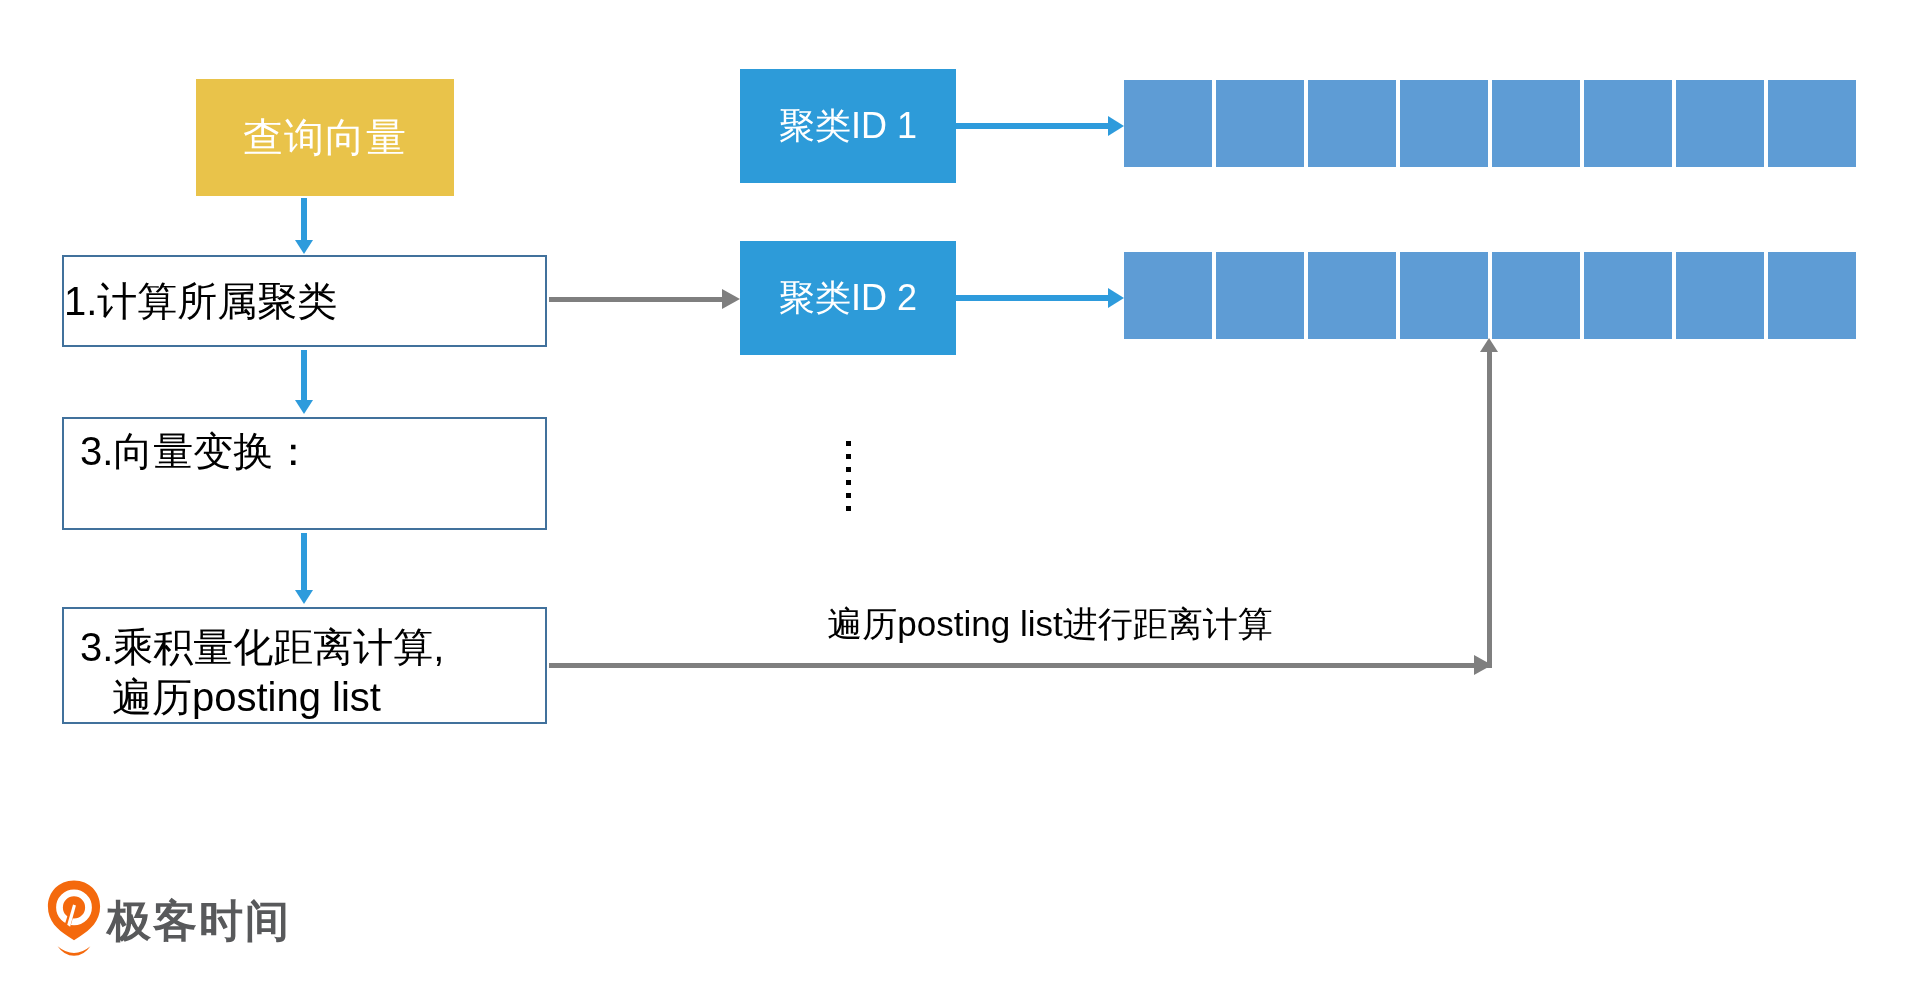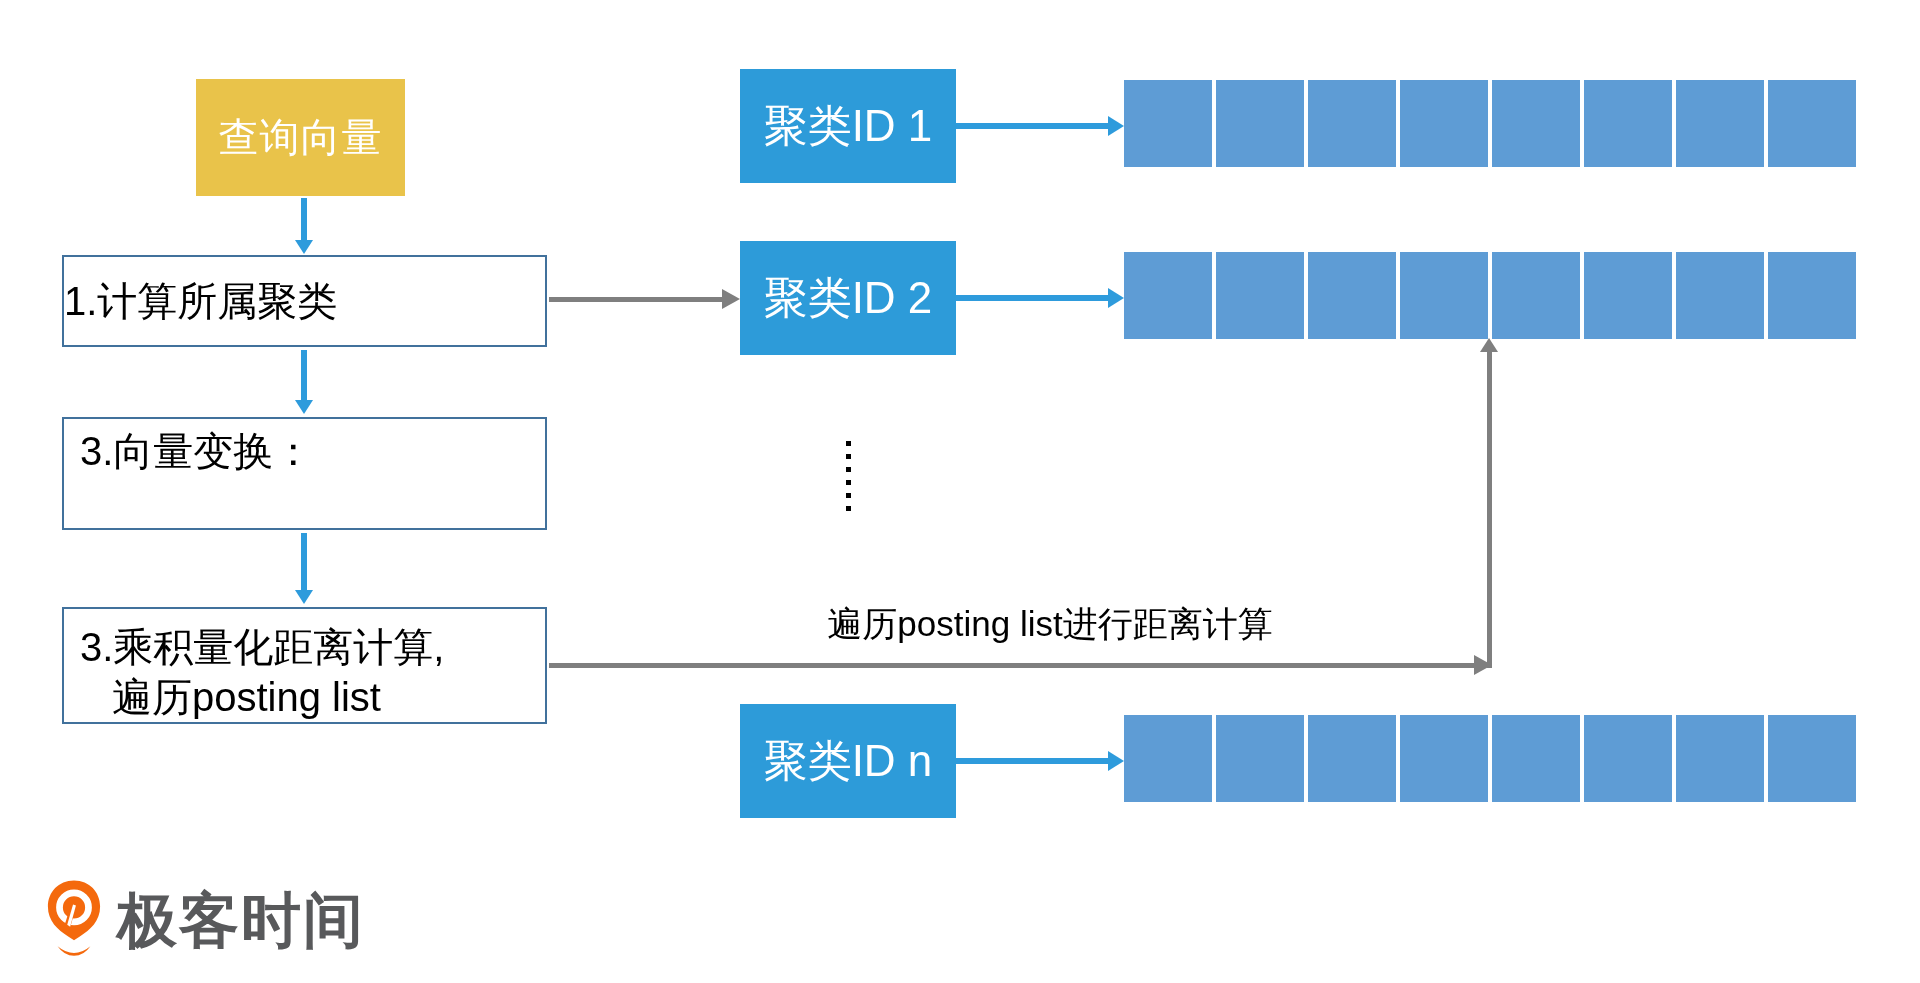--- a/index.html
+++ b/index.html
@@ -13,21 +13,21 @@
     --logo-orange:#F4690D;
     --logo-text:#58595B;
   }
   *{margin:0;padding:0;box-sizing:border-box;}
   html,body{background:#ffffff;}
   body{font-family:"Liberation Sans", sans-serif;}
   .canvas{position:relative;width:1920px;height:983px;background:#ffffff;overflow:hidden;}
 
   
   .query-box{
-    position:absolute;left:196px;top:79px;width:209px;height:117px;
+    position:absolute;left:196px;top:79px;width:258px;height:117px;
     background:var(--accent-yellow);color:#ffffff;font-size:40px;
     display:flex;align-items:center;justify-content:center;letter-spacing:1px;text-align:right;
   }
 
   
   .step-box{
     position:absolute;left:62px;width:485px;background:#ffffff;
     border:2px solid var(--box-border);color:var(--text-dark);font-size:40px;
     line-height:50px;
   }
@@ -63,40 +63,40 @@
   .gv-arrow .stem{position:absolute;left:7px;top:12px;bottom:0;width:5px;background:var(--arrow-gray);}
   .gv-arrow .head{position:absolute;left:0;top:0;width:0;height:0;
     border-left:9px solid transparent;border-right:9px solid transparent;
     border-bottom:14px solid var(--arrow-gray);}
 
   
   .cluster-row{position:absolute;left:740px;width:1120px;height:114px;}
   .row-1{top:69px;} .row-2{top:241px;text-align:right;} .row-n{top:704px;}
   .cluster-id{
     position:absolute;left:0;top:0;width:216px;height:114px;background:var(--cluster-blue);
-    color:#ffffff;font-size:44px;display:flex;align-items:center;justify-content:center;
+    color:#ffffff;font-size:36px;display:flex;align-items:center;justify-content:center;
   }
   .cluster-row .h-arrow{left:216px;top:47px;width:168px;}
   .cells{position:absolute;left:384px;top:11px;height:87px;display:flex;gap:4px;}
   .cell{width:88px;height:87px;background:var(--cell-blue);}
 
   
   .dots{position:absolute;left:846px;top:441px;display:flex;flex-direction:column;gap:8px;}
   .dots .dot{width:5px;height:5px;background:#000000;}
 
   
   .traverse-label{
     position:absolute;left:770px;top:602px;width:560px;text-align:center;
     color:var(--text-dark);font-size:35px;line-height:44px;
   }
 
   
   .logo{position:absolute;left:45px;top:878px;display:flex;align-items:center;}
   .logo-icon{width:58px;height:86px;}
-  .logo-text{margin-left:14px;color:var(--logo-text);font-size:60px;font-weight:600;letter-spacing:2px;}
+  .logo-text{margin-left:4px;color:var(--logo-text);font-size:44px;font-weight:600;letter-spacing:2px;}
 </style>
 </head>
 <body>
 
 <div class="canvas">
 
   <div class="query-box">
     <span>查询向量</span>
   </div>
 
@@ -182,39 +182,20 @@
 
   <div class="dots">
       <div class="dot"></div>
       <div class="dot"></div>
       <div class="dot"></div>
       <div class="dot"></div>
       <div class="dot"></div>
       <div class="dot"></div>
     </div>
 
-  <div class="cluster-row row-n">
-    <div class="cluster-id">
-        <span>聚类ID n</span>
-      </div>
-    <div class="h-arrow blue">
-        <div class="stem"></div>
-        <div class="head"></div>
-      </div>
-    <div class="cells">
-        <div class="cell"></div>
-        <div class="cell"></div>
-        <div class="cell"></div>
-        <div class="cell"></div>
-        <div class="cell"></div>
-        <div class="cell"></div>
-        <div class="cell"></div>
-        <div class="cell"></div>
-      </div>
-  </div>
 
   <div class="logo">
     <svg class="logo-icon" viewBox="0 0 60 88">
       <path d="M30 2 C14 2 3 14 3 29 C3 44 13 53 24 60 L30 64 L36 60 C47 53 57 44 57 29 C57 14 46 2 30 2 Z" fill="#F4690D"></path>
       <circle cx="30" cy="30" r="15" fill="none" stroke="#ffffff" stroke-width="7"></circle>
       <path d="M33 26 L24 58 L18 55 L28 24 Z" fill="#F4690D"></path>
       <path d="M32 28 L26 50 L23 48 L29 27 Z" fill="#ffffff"></path>
       <path d="M13 70 Q30 84 47 70 Q40 80 30 80 Q20 80 13 70 Z" fill="#F4690D"></path>
     </svg>
     <span class="logo-text">极客时间</span>

